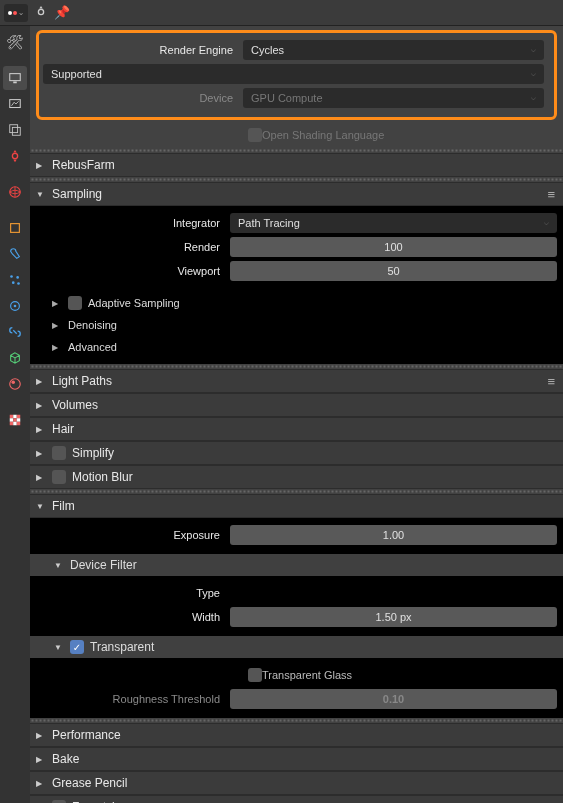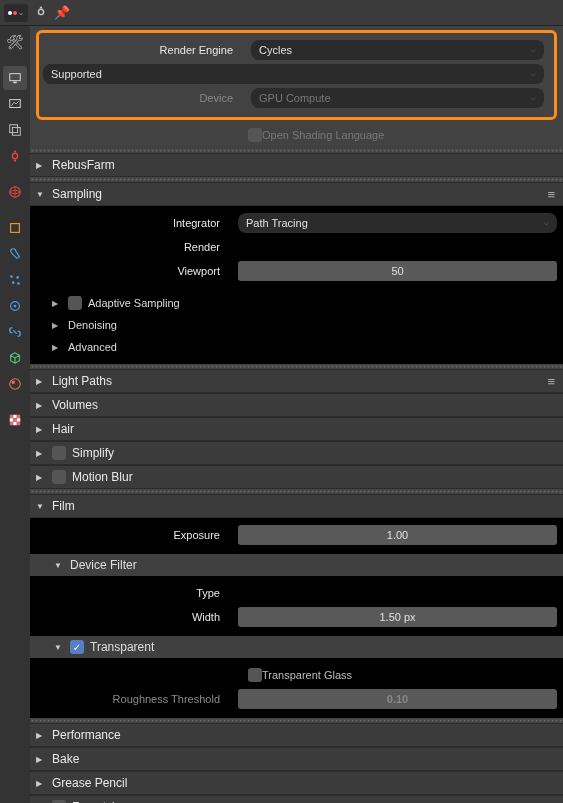--- a/index.html
+++ b/index.html
@@ -17,26 +17,26 @@
   
   .sidebar { width:30px; background:#333; display:flex; flex-direction:column; align-items:center; padding-top:4px; gap:2px;}
   .sidebar-gap { height:8px; }
   .sb-ico { width:24px; height:24px; display:flex; align-items:center; justify-content:center; font-size:14px; border-radius:3px; cursor:pointer;}
   .sb-ico.active { background:#4b4b4b; }
   
   .content { flex:1; background:#424242; overflow-y:auto; padding-bottom:20px;}
   
   .orange-box { border:3px solid #ff8c1a; border-radius:6px; margin:4px 6px 4px 6px; padding:6px 4px 6px 4px;}
   
-  .row { display:flex; align-items:center; height:22px; margin-bottom:2px;gap:8px;}
+  .row { display:flex; align-items:center; height:22px; margin-bottom:2px;}
   .row-label { width:200px; text-align:right; padding-right:10px; color:#8a8a8a; font-size:11px;}
   .row-label.enabled { color:#e8e8e8; }
   .row-ctrl { flex:1; margin-right:6px; }
   
-  .dropdown { background:#2b2b2b; height:20px; border-radius:8px; display:flex; align-items:center; padding:0 8px; justify-content:space-between; color:#e0e0e0; width:100%;}
+  .dropdown { background:#2b2b2b; height:20px; border-radius:3px; display:flex; align-items:center; padding:0 8px; justify-content:space-between; color:#e0e0e0; width:100%;}
   .dropdown.dim { color:#777;}
   .dd-chev{font-size:7px;color:#999;}
   
   .checkline { display:flex; align-items:center; height:22px; padding-left:218px; color:#bbb; margin-bottom:2px;}
   .checkline.dim{ color:#777;}
   .chk { width:14px; height:14px; background:#555; border-radius:3px; display:inline-flex; align-items:center; justify-content:center;}
   .chk.on{ background:#5680c2;}
   .chk.on::after{ content:"✓"; color:#fff; font-size:10px;}
   
   .panel-header { display:flex; align-items:center; height:24px; background:#3b3b3b; border-top:1px solid #2c2c2c; border-bottom:1px solid #2c2c2c; padding-left:6px; gap:6px; color:#e8e8e8; font-size:12px; position:relative;}
@@ -221,20 +221,25 @@
       <div class="row-label enabled">Integrator</div>
       <div class="row-ctrl">
             <div class="dropdown">
               <span>Path Tracing</span>
               <span class="dd-chev">⌵</span>
             </div>
           </div>
     </div>
     <div class="row">
       <div class="row-label enabled">Render</div>
+      <div class="row-ctrl">
+            <div class="num-field">
+              <span>100</span>
+            </div>
+          </div>
     </div>
     <div class="row">
       <div class="row-label enabled">Viewport</div>
       <div class="row-ctrl">
             <div class="num-field">
               <span>50</span>
             </div>
           </div>
     </div>
     <div style="height:8px;"></div>

